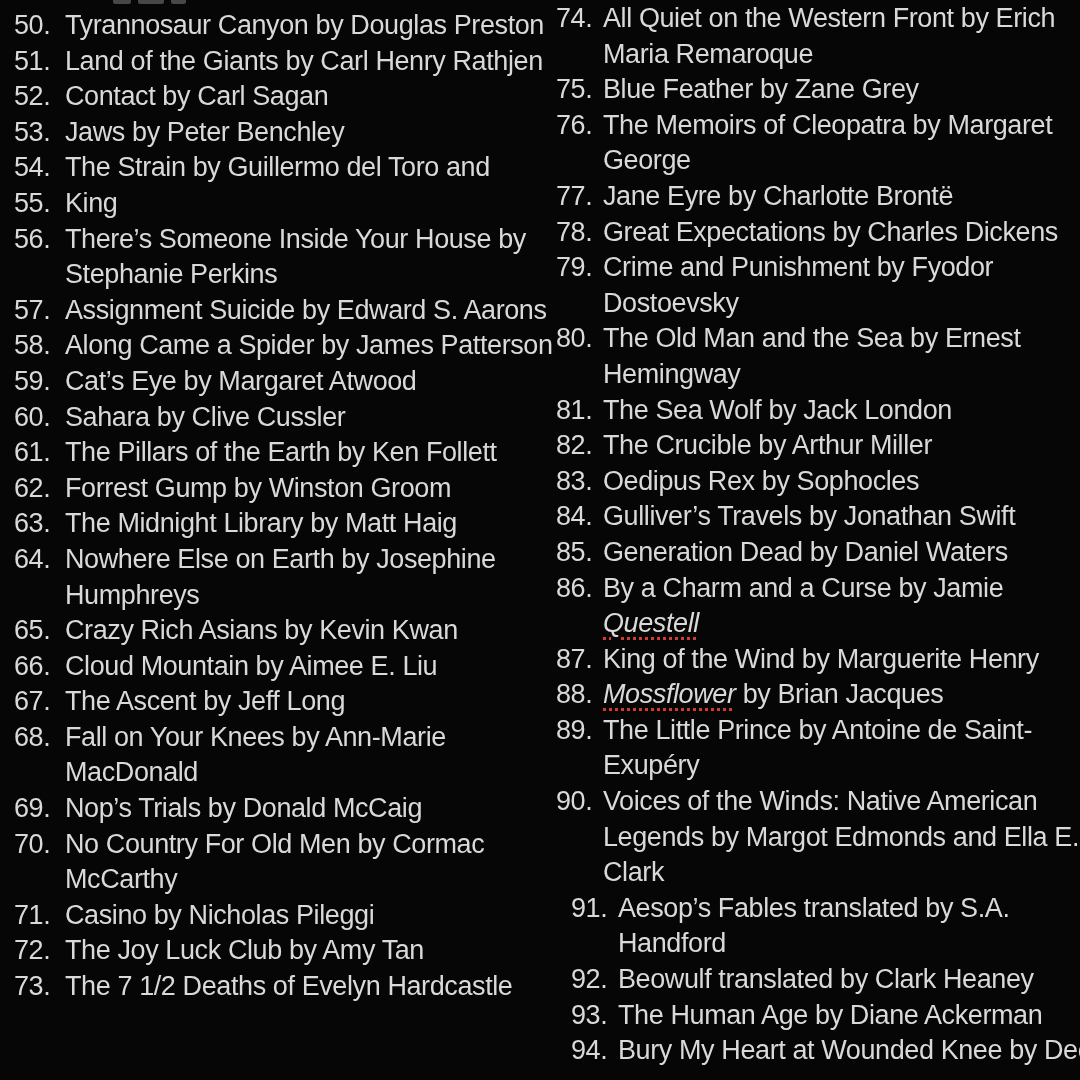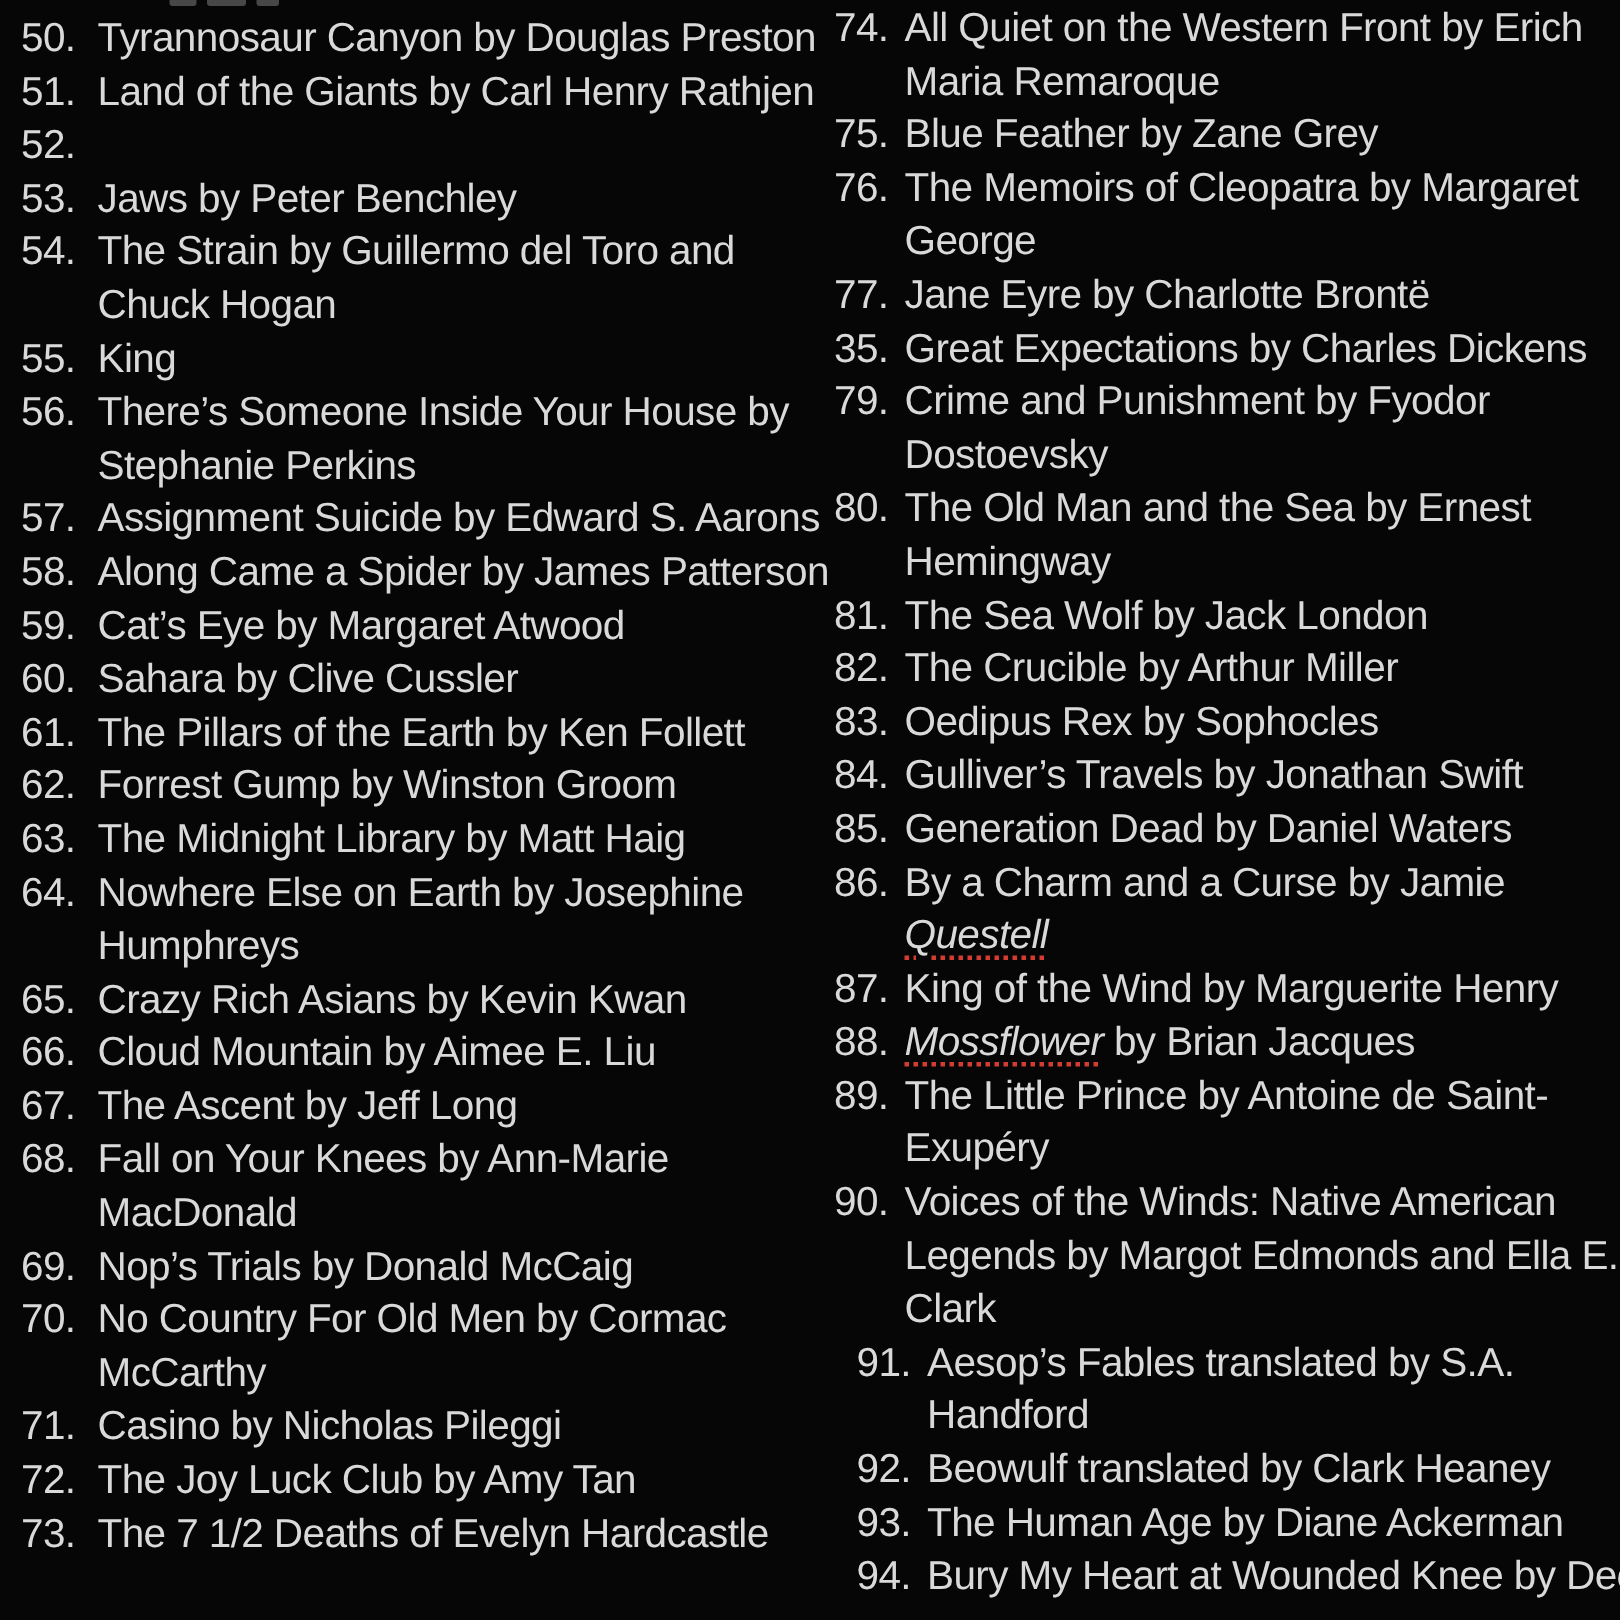--- a/index.html
+++ b/index.html
@@ -78,32 +78,34 @@
       </div>
     </div>
     <div class="item">
       <div class="num">51.</div>
       <div class="lines">
         <div class="line"><span>Land of the Giants by Carl Henry Rathjen</span></div>
       </div>
     </div>
     <div class="item">
       <div class="num">52.</div>
+      <div class="lines">
+        <div class="line"><span>Contact by Carl Sagan</span></div>
+      </div>
     </div>
     <div class="item">
       <div class="num">53.</div>
       <div class="lines">
         <div class="line"><span>Jaws by Peter Benchley</span></div>
       </div>
     </div>
     <div class="item">
       <div class="num">54.</div>
       <div class="lines">
         <div class="line"><span>The Strain by Guillermo del Toro and</span></div>
-        <div class="line"><span>Chuck Hogan</span></div>
       </div>
     </div>
     <div class="item">
       <div class="num">55.</div>
       <div class="lines">
         <div class="line"><span>King</span></div>
       </div>
     </div>
     <div class="item">
       <div class="num">56.</div>
@@ -239,21 +241,21 @@
         <div class="line"><span>George</span></div>
       </div>
     </div>
     <div class="item">
       <div class="num">77.</div>
       <div class="lines">
         <div class="line"><span>Jane Eyre by Charlotte Brontë</span></div>
       </div>
     </div>
     <div class="item">
-      <div class="num">35.</div>
+      <div class="num">78.</div>
       <div class="lines">
         <div class="line"><span>Great Expectations by Charles Dickens</span></div>
       </div>
     </div>
     <div class="item">
       <div class="num">79.</div>
       <div class="lines">
         <div class="line"><span>Crime and Punishment by Fyodor</span></div>
         <div class="line"><span>Dostoevsky</span></div>
       </div>

